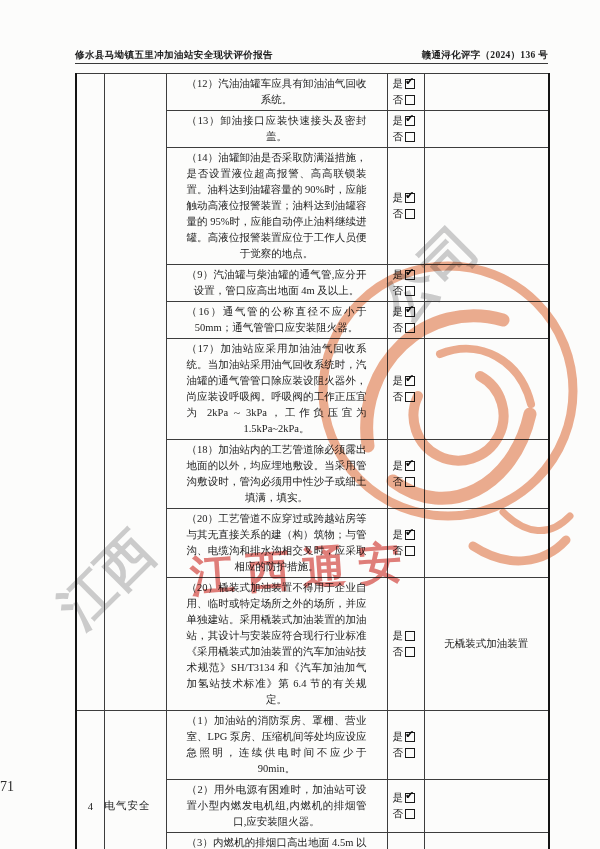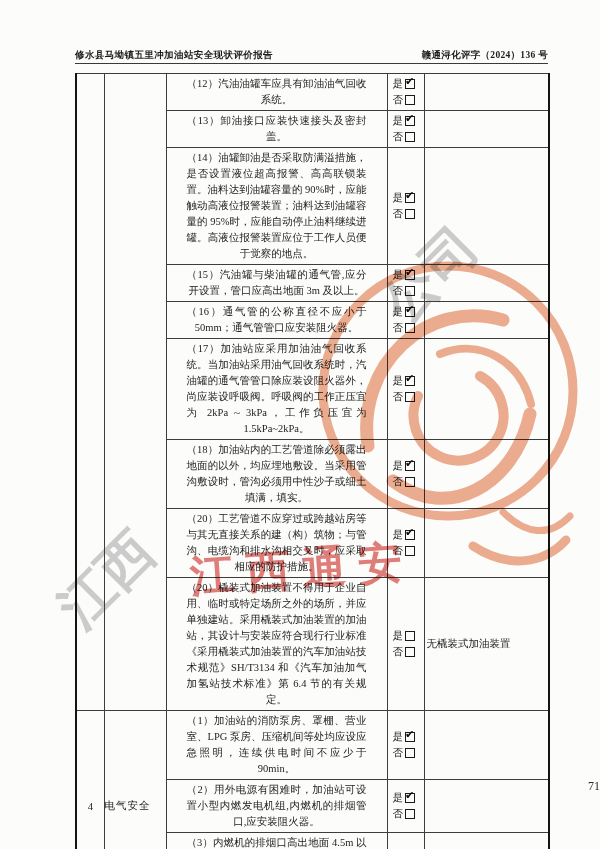--- a/index.html
+++ b/index.html
@@ -17,30 +17,30 @@
     position:absolute;left:75px;top:73px;width:473px;
     border-collapse:collapse;table-layout:fixed;z-index:2;
   }
   .tbl td{border:1px solid #3d3d3d;padding:0;vertical-align:middle;background:transparent;}
   .tbl{border:2px solid #141414;border-top-width:1px;}
   td.c-serial{text-align:center;font-size:10.5px;}
   td.c-cat{font-size:10.5px;letter-spacing:1px;}
   td.c-text{font-size:10.5px;line-height:16px;padding:2px 20px;
     text-align:justify;text-align-last:center;text-justify:inter-ideograph;}
   td.c-cb{font-size:10.5px;padding:1px 0 1px 5px;}
-  td.c-remark{font-size:10.5px;text-align:left;padding:1px 2px;}
+  td.c-remark{font-size:10.5px;text-align:center;padding:1px 2px;}
   .cb-line{display:flex;align-items:center;height:16px;line-height:16px;}
   .box{width:8px;height:8px;border:1px solid #1a1a1a;margin-left:2px;position:relative;flex:none;background:#fff0;}
   .box.checked::after{
     content:"\2714";position:absolute;left:-1px;top:-6px;
     font-size:11px;font-weight:700;color:#0e0e0e;
     font-family:"DejaVu Sans","Liberation Sans",sans-serif;
   }
   
-  .footer{position:absolute;left:0;top:779px;width:600px;text-align:right;font-size:12px;color:#2a2a2a;}
+  .footer{position:absolute;left:0;top:779px;width:600px;text-align:left;font-size:14px;color:#2a2a2a;}
   
   .wm{pointer-events:none;white-space:nowrap;}
   .wm-gray{position:absolute;z-index:1;font-size:54px;font-weight:700;color:#c6c6c6;opacity:.9;}
   #wm-gray-1{left:95px;top:571px;transform:rotate(-45deg);transform-origin:0 100%;}
   #wm-gray-2{left:418px;top:266px;transform:rotate(-45deg);transform-origin:0 100%;}
   .wm-red{
     position:absolute;z-index:6;left:190px;top:540px;
     font-size:44px;font-weight:700;letter-spacing:12px;
     color:rgba(205,35,28,.58);transform:rotate(-4deg);mix-blend-mode:multiply;
   }
@@ -117,21 +117,21 @@
               <span class="box checked"></span>
             </div>
             <div class="cb-line">
               <span>否</span>
               <span class="box"></span>
             </div>
           </td>
           <td class="c-remark"></td>
         </tr>
         <tr>
-          <td class="c-text">（15）汽油罐与柴油罐的通气管,应分开设置，管口应高出地面 3m 及以上。</td>
+          <td class="c-text">（9）汽油罐与柴油罐的通气管,应分开设置，管口应高出地面 4m 及以上。</td>
           <td class="c-cb">
             <div class="cb-line">
               <span>是</span>
               <span class="box checked"></span>
             </div>
             <div class="cb-line">
               <span>否</span>
               <span class="box"></span>
             </div>
           </td>

